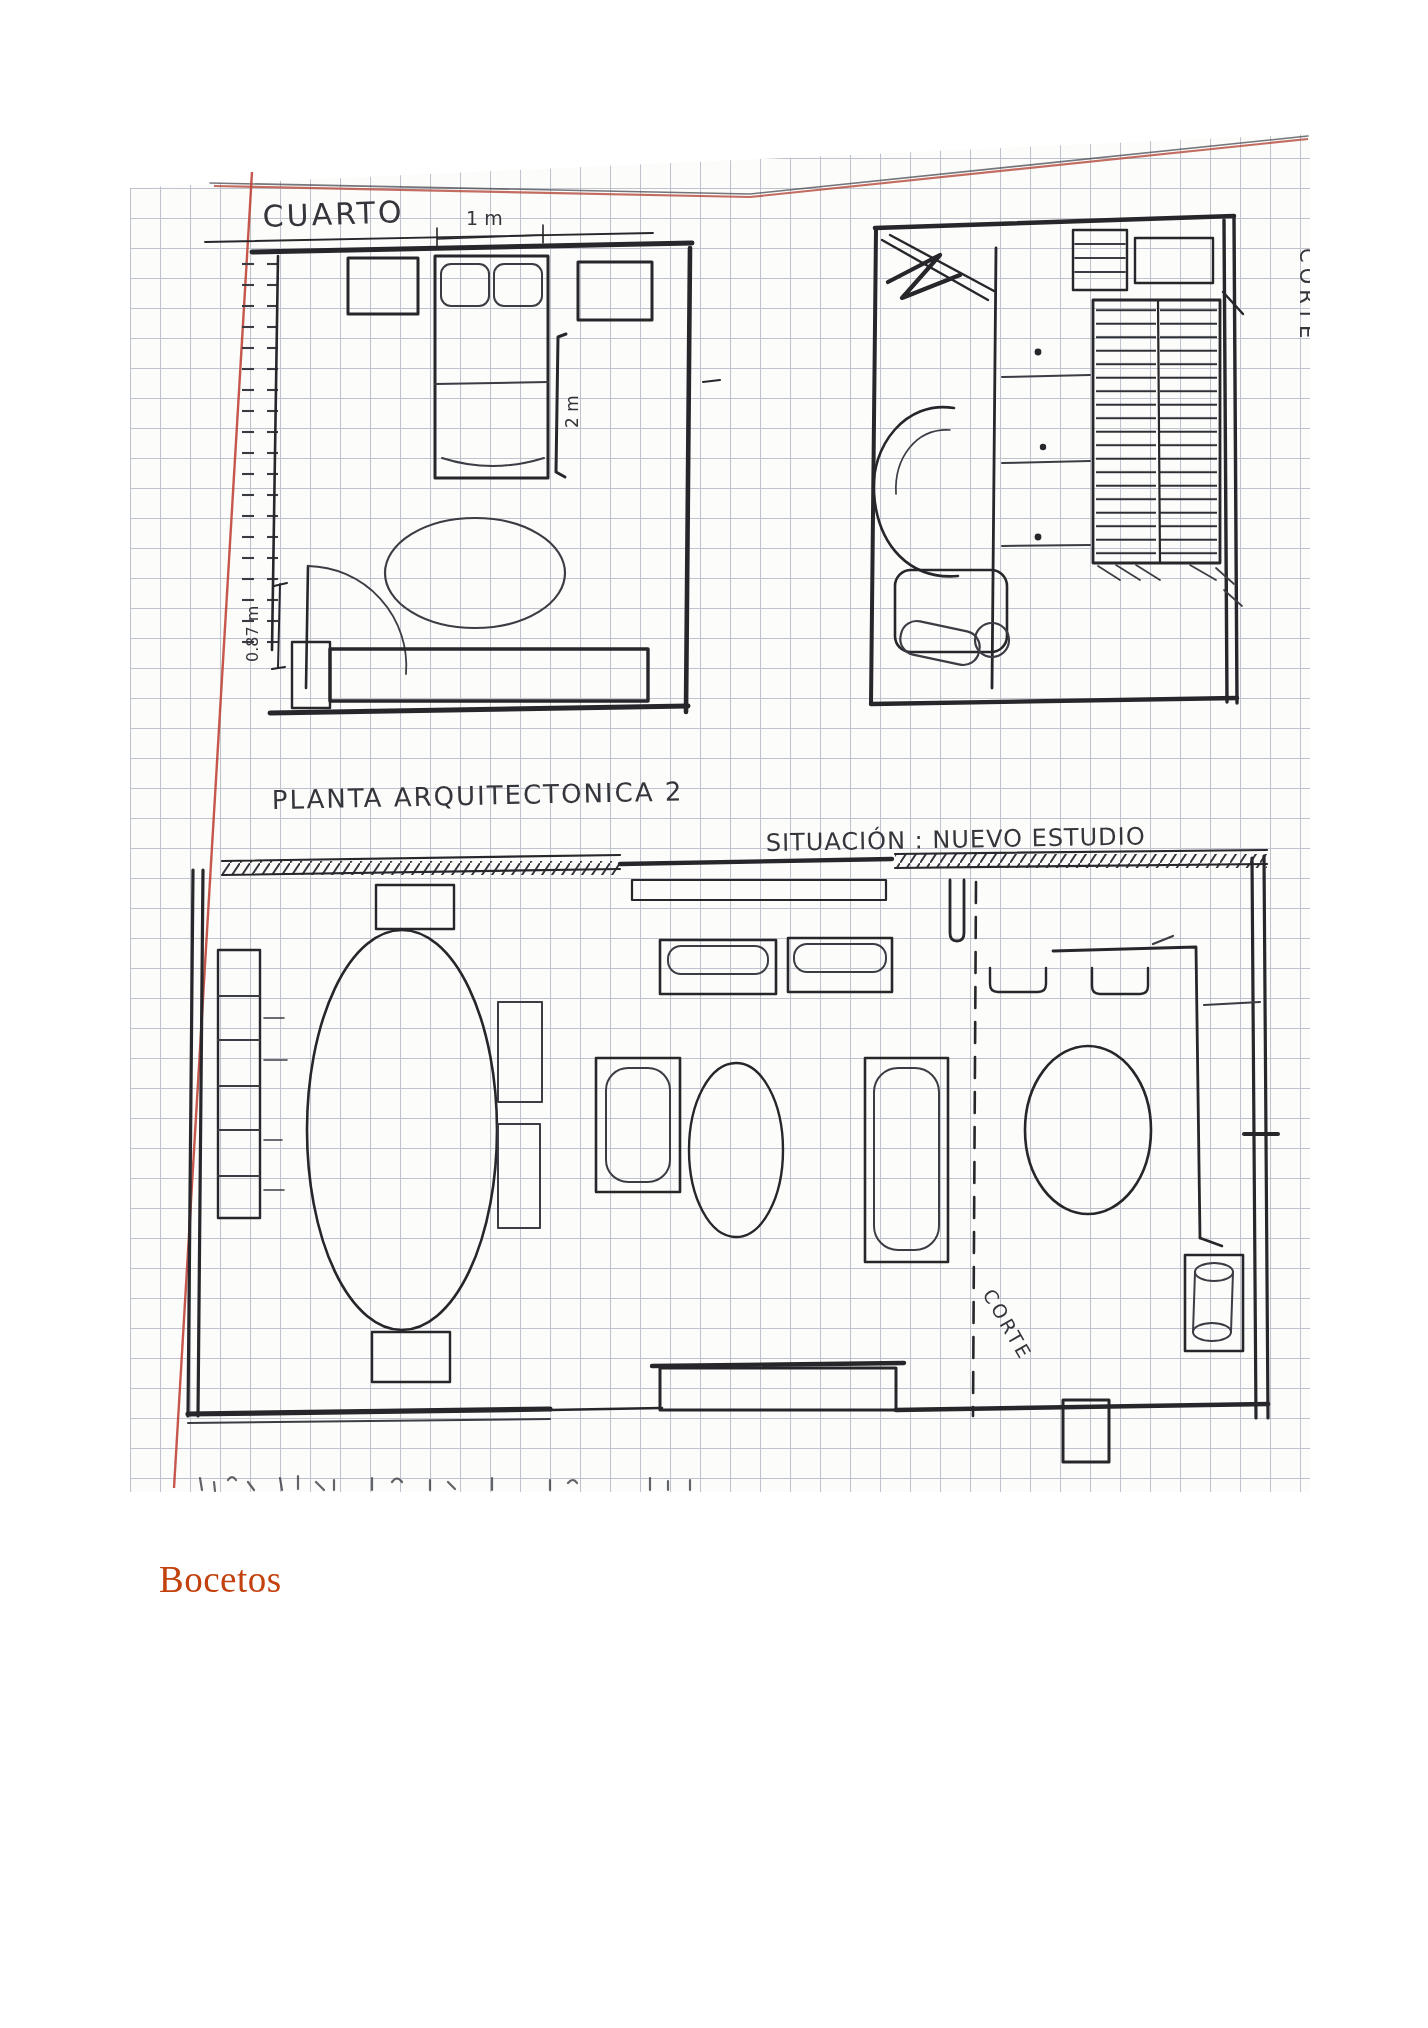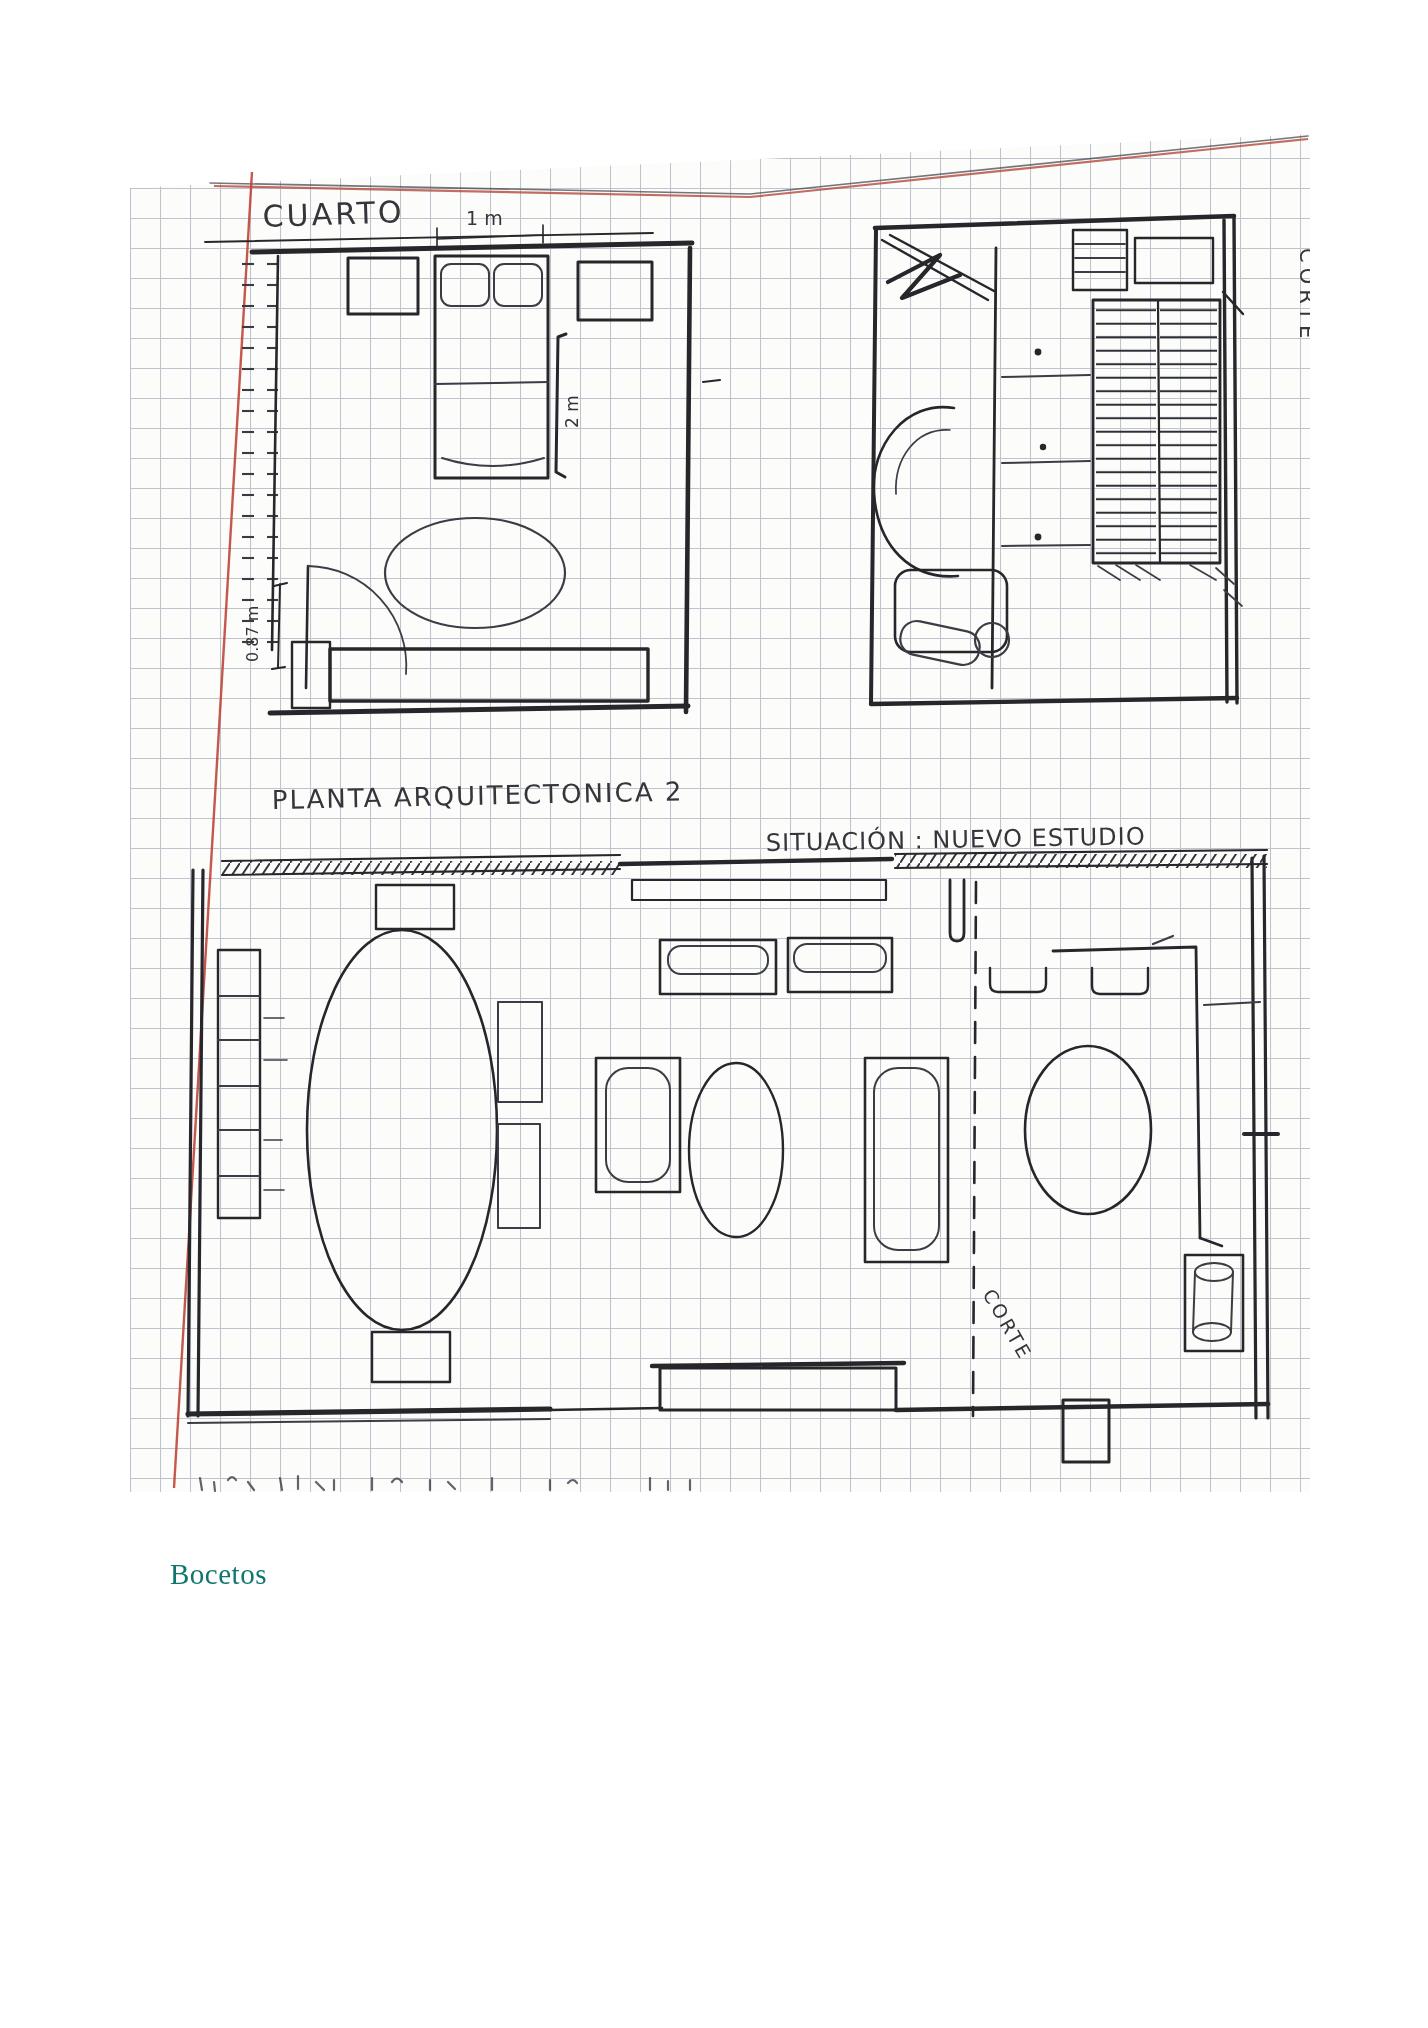--- a/index.html
+++ b/index.html
@@ -4,22 +4,22 @@
 <style>
   html,body{margin:0;padding:0;background:#ffffff;}
   body{width:1428px;height:2028px;position:relative;overflow:hidden;
        font-family:"Liberation Serif",serif;}
   .scan{position:absolute;left:130px;top:128px;width:1180px;height:1364px;
         background:#fdfdfc;}
   .scan svg{display:block}
   .ink{fill:none;stroke:#26262b;stroke-linecap:round;stroke-linejoin:round}
   .ink2{fill:none;stroke:#3c3d44;stroke-linecap:round;stroke-linejoin:round}
   .hand{font-family:"DejaVu Sans",sans-serif;fill:#35353c;}
-  .caption{position:absolute;left:170px;top:1558px;font-family:"Liberation Serif",serif;
-           font-size:29px;color:#0f766e;letter-spacing:0.5px;}
+  .caption{position:absolute;left:159px;top:1558px;font-family:"Liberation Serif",serif;
+           font-size:37px;color:#c2410c;letter-spacing:0.5px;}
 </style>
 </head>
 <body>
 
 <div class="scan">
 <svg width="1180" height="1364" viewBox="0 0 1180 1364">
   <defs>
     <pattern id="grid" width="30" height="30" patternUnits="userSpaceOnUse">
       <path d="M0 0.5 H30 M0.5 0 V30" stroke="#98a0b2" stroke-width="1.1" opacity="0.62" fill="none"></path>
     </pattern>

